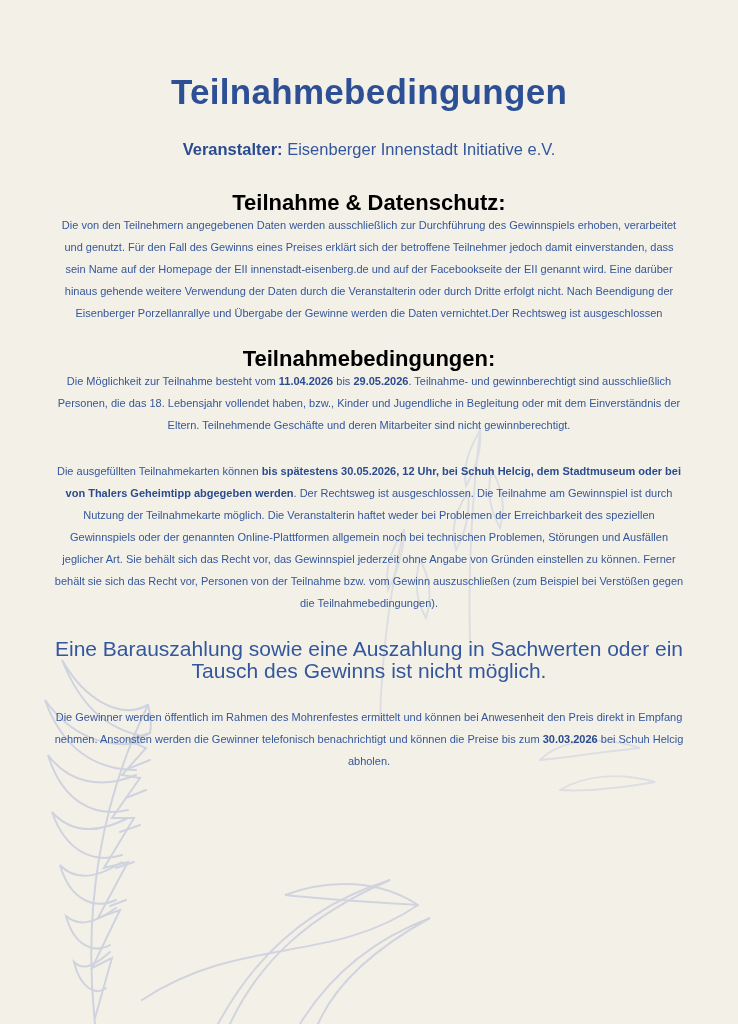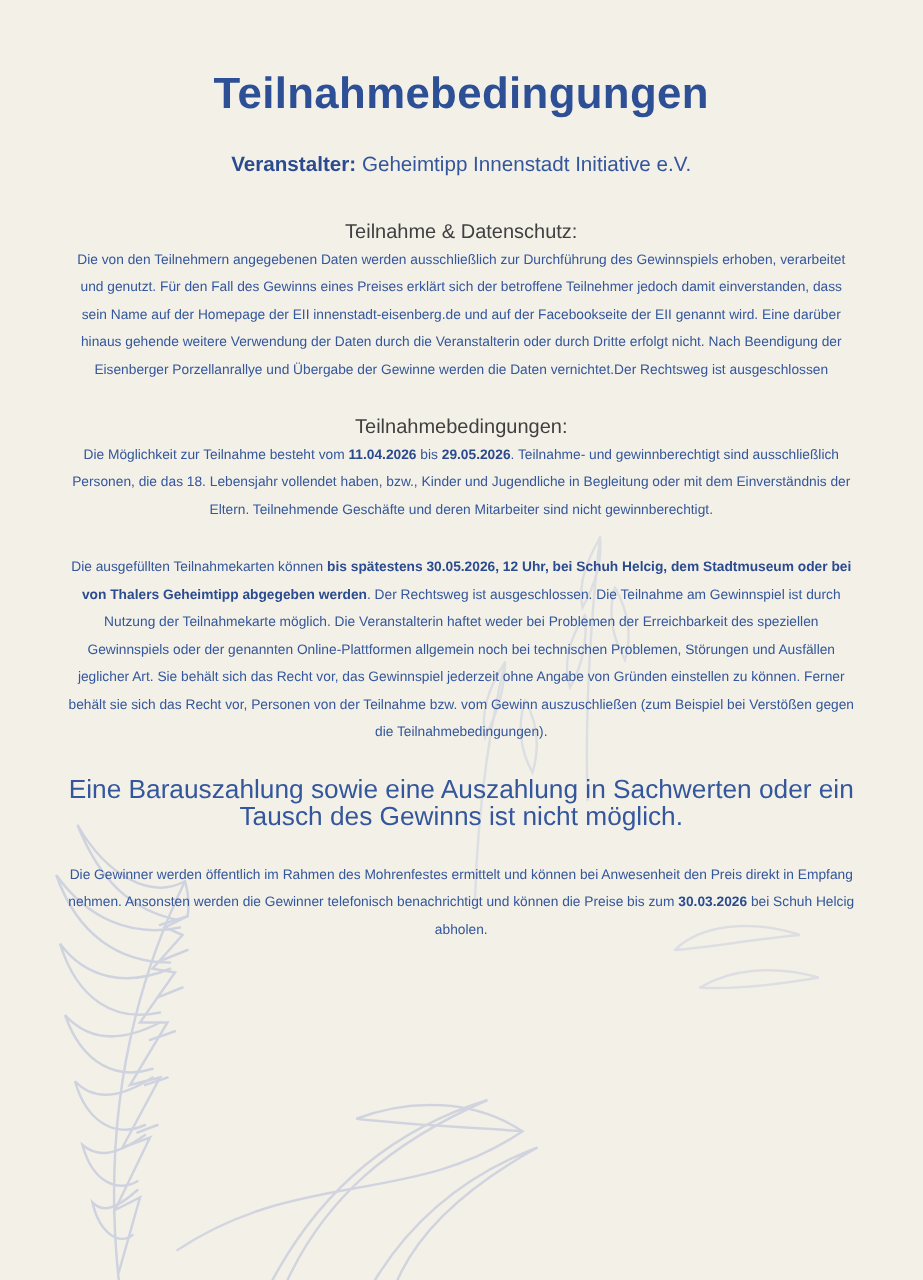--- a/index.html
+++ b/index.html
@@ -16,42 +16,42 @@
     position: absolute;
     inset: 0;
     z-index: 0;
     pointer-events: none;
   }
   .content {
     position: relative;
     z-index: 1;
     width: 632px;
     margin: 0 auto;
-    padding-top: 56px;
+    padding-top: 73px;
     text-align: center;
   }
   h1.title {
     font-size: 35px;
     line-height: 1.1;
     font-weight: 700;
     color: #2d4f96;
     letter-spacing: 0.3px;
     margin: 0 0 26px 0;
   }
   p.organizer {
     font-size: 16.5px;
     line-height: 22px;
     margin: 0 0 32px 0;
   }
   section.block { margin: 0 0 24px 0; }
   h2.section-heading {
-    font-size: 16px;
+    font-size: 22px;
     line-height: 22px;
-    font-weight: 400;
-    color: #404040;
+    font-weight: 700;
+    color: #000000;
     margin: 0;
   }
   p.body-text {
     font-size: 11px;
     line-height: 22px;
     margin: 0;
   }
   p.standalone {
     font-size: 21px;
     line-height: 22px;
@@ -94,21 +94,21 @@
     <path d="M420 560 C 430 578, 432 598, 426 618 C 416 600, 414 580, 420 560"></path>
     <path d="M540 760 C 560 740, 600 735, 640 748 C 600 752, 565 758, 540 760"></path>
     <path d="M560 790 C 585 775, 620 772, 655 782 C 620 788, 588 792, 560 790"></path>
   </g>
 </svg>
 
 <div class="content">
 
   <h1 class="title">Teilnahmebedingungen</h1>
 
-  <p class="organizer"><span class="b">Veranstalter: </span><span>Geheimtipp Innenstadt Initiative e.V.</span></p>
+  <p class="organizer"><span class="b">Veranstalter: </span><span>Eisenberger Innenstadt Initiative e.V.</span></p>
 
   <section class="block">
     <h2 class="section-heading">Teilnahme &amp; Datenschutz:</h2>
     <p class="body-text"><span>Die von den Teilnehmern angegebenen Daten werden ausschließlich zur Durchführung des Gewinnspiels erhoben, verarbeitet und genutzt. Für den Fall des Gewinns eines Preises erklärt sich der betroffene Teilnehmer jedoch damit einverstanden, dass sein Name auf der Homepage der EII innenstadt-eisenberg.de und auf der Facebookseite der EII genannt wird. Eine darüber hinaus gehende weitere Verwendung der Daten durch die Veranstalterin oder durch Dritte erfolgt nicht. Nach Beendigung der Eisenberger Porzellanrallye und Übergabe der Gewinne werden die Daten vernichtet.Der Rechtsweg ist ausgeschlossen</span></p>
   </section>
 
   <section class="block">
     <h2 class="section-heading">Teilnahmebedingungen:</h2>
     <p class="body-text"><span>Die Möglichkeit zur Teilnahme besteht vom </span><span class="b">11.04.2026</span><span> bis </span><span class="b">29.05.2026</span><span>. Teilnahme- und gewinnberechtigt sind ausschließlich Personen, die das 18. Lebensjahr vollendet haben, bzw., Kinder und Jugendliche in Begleitung oder mit dem Einverständnis der Eltern. Teilnehmende Geschäfte und deren Mitarbeiter sind nicht gewinnberechtigt.</span></p>
   </section>

